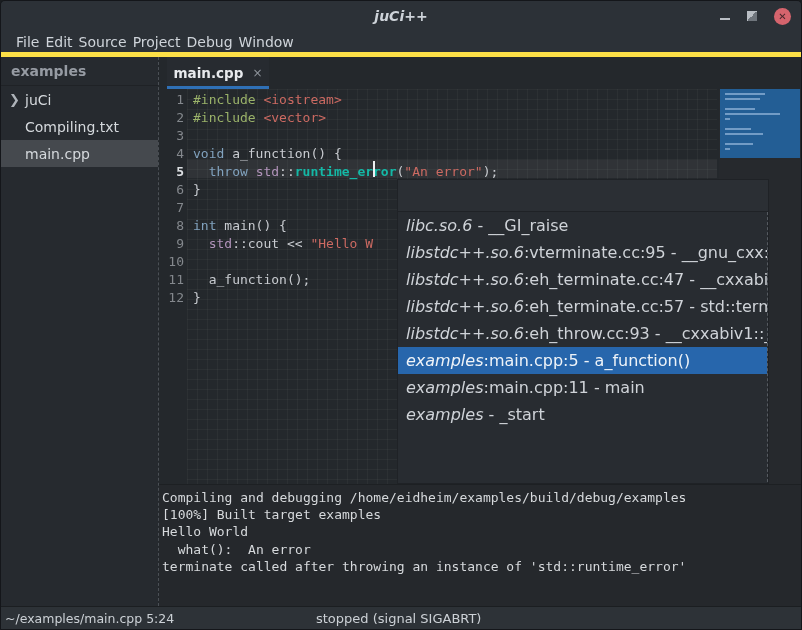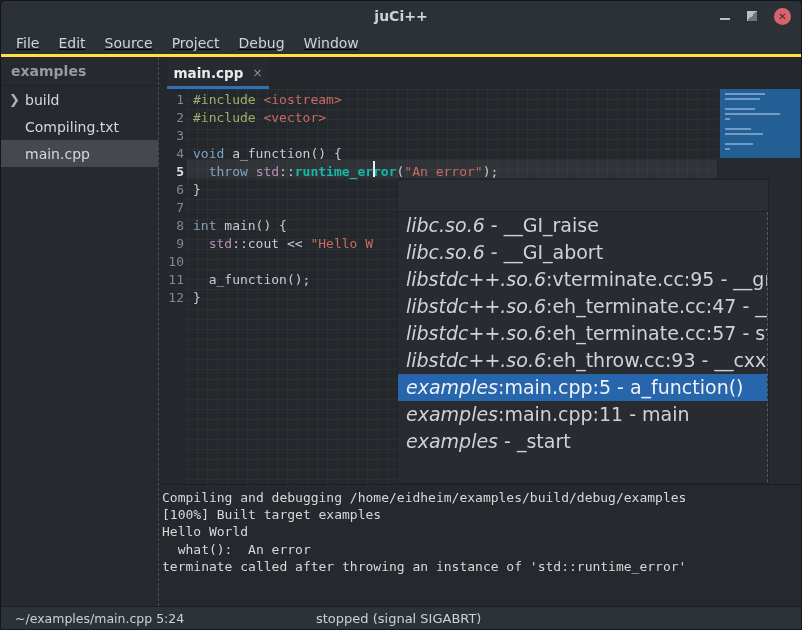--- a/index.html
+++ b/index.html
@@ -3,30 +3,30 @@
 <meta charset="utf-8">
 <style>
   * { margin:0; padding:0; box-sizing:border-box; }
   html,body { width:802px; height:630px; background:#1a1d20; font-family:"DejaVu Sans", sans-serif; }
   .window { width:802px; height:630px; display:flex; flex-direction:column;
             border:1px solid #14161a; border-radius:5px 5px 0 0; overflow:hidden; background:#24282c; }
 
   
   .titlebar { height:30px; background:#2c3137; position:relative; flex:none;
               display:flex; align-items:center; justify-content:center; }
-  .title { color:#ced3d9; font-size:14px; font-weight:bold; }
+  .title { color:#ced3d9; font-size:14px; font-weight:bold;font-style:italic; }
   .winbtns { position:absolute; right:10px; top:0; height:30px; display:flex; align-items:center; gap:17px; }
   .btn-min { width:10px; height:2px; background:#b9bec4; margin-top:6px; }
   .btn-restore { width:10px; height:10px; background:linear-gradient(135deg,#b9bec4 50%,#6f757c 50%); }
   .btn-close { width:17px; height:17px; border-radius:50%; background:#d5646d; color:#46272b;
                font-size:10px; line-height:17px; text-align:center; font-weight:bold; }
 
   
-  .menubar { height:26px; background:#2c3137; border-bottom:3px solid #fde047; flex:none;
-             display:flex; align-items:center; padding-left:12px; gap:13px;text-decoration:underline; }
+  .menubar { height:26px; background:#2c3137; border-bottom:5px solid #fde047; flex:none;
+             display:flex; align-items:center; padding-left:12px; gap:0; }
   .menu-item { color:#cfd4da; font-size:14px; padding:0 3px; }
 
   
   .main { flex:1; display:flex; min-height:0; }
   .sidebar { width:157px; flex:none; background:#262a2f; display:flex; flex-direction:column; }
   .side-header { height:29px; line-height:29px; padding-left:10px; color:#969ba3;
                  font-weight:bold; font-size:14px; border-bottom:1px solid #1f2226; }
   .side-item { height:27px; display:flex; align-items:center; color:#d5d9dd; font-size:14px; }
   .side-item .chev { width:16px; margin-left:8px; color:#aeb3b9; font-size:13px; }
   .side-item .lbl { margin-left:24px; }
@@ -69,35 +69,35 @@
   .mm-viewport { position:absolute; left:1px; top:0; width:80px; height:69px; background:#235e95;
                  padding:4px 0 0 5px; }
   .mm-line { height:2px; margin-bottom:3px; background:rgba(180,208,238,0.55); }
 
   
   .popup { position:absolute; left:238px; top:90px; width:372px; height:305px;
            background:#282c31; border:1px solid #1f2226; font-family:"DejaVu Sans", sans-serif; }
   .popup-header { height:32px; background:#2b2f34; border-bottom:1px solid #1f2226; }
   .popup-list { border-right:1px dashed #565b61; height:270px; overflow:hidden; }
   .prow { height:27px; line-height:27px; padding:0 8px; white-space:nowrap; overflow:hidden;
-          color:#cfd3d8; font-size:19px; }
+          color:#cfd3d8; font-size:16px; }
   .prow .lib { font-style:italic; }
   .prow .loc { font-weight:normal; }
   .prow.selected { background:#2766ac; color:#eef3f8; }
 
   
   .console { flex:1; background:#25282c; border-top:1px solid #1d2023; padding:4px 2px 0 3px;
              overflow:hidden; }
   .console div { font-family:"DejaVu Sans Mono", monospace; font-size:13px; line-height:17.2px;
                  color:#d6d9dc; white-space:pre; }
 
   
   .statusbar { height:23px; flex:none; background:#2d3237; border-top:1px solid #1b1e21;
                position:relative; display:flex; align-items:center; }
-  .status-left { margin-left:14px; color:#ccd1d6; font-size:12.5px; }
+  .status-left { margin-left:4px; color:#ccd1d6; font-size:12.5px; }
   .status-right { position:absolute; left:315px; color:#ccd1d6; font-size:13px; }
 </style>
 </head>
 <body>
 
 <div class="window">
 
   <div class="titlebar">
     <div class="title">juCi++</div>
     <div class="winbtns">
@@ -116,21 +116,21 @@
       <div class="menu-item">Window</div>
     </div>
 
   <div class="main">
 
     <div class="sidebar">
       <div class="side-header">examples</div>
       <div id="side-items">
           <div class="side-item haschev">
             <span class="chev">❯</span>
-            <span class="lbl">build</span>
+            <span class="lbl">juCi</span>
           </div>
           <div class="side-item">
             <span class="lbl">Compiling.txt</span>
           </div>
           <div class="side-item selected">
             <span class="lbl">main.cpp</span>
           </div>
         </div>
     </div>
 
@@ -191,21 +191,20 @@
               <div class="mm-line" style="width: 0px; background: transparent;"></div>
               <div class="mm-line" style="width: 28px;"></div>
               <div class="mm-line" style="width: 5px;"></div>
             </div>
         </div>
 
         <div class="popup">
           <div class="popup-header"></div>
           <div class="popup-list" id="popuplist">
               <div class="prow"><span class="lib">libc.so.6</span> - <span class="fn">__GI_raise</span></div>
-              <div class="prow"><span class="lib">libc.so.6</span> - <span class="fn">__GI_abort</span></div>
               <div class="prow"><span class="lib">libstdc++.so.6</span>:<span class="loc">vterminate.cc:95</span> - <span class="fn">__gnu_cxx::__verbos</span></div>
               <div class="prow"><span class="lib">libstdc++.so.6</span>:<span class="loc">eh_terminate.cc:47</span> - <span class="fn">__cxxabiv1::__term</span></div>
               <div class="prow"><span class="lib">libstdc++.so.6</span>:<span class="loc">eh_terminate.cc:57</span> - <span class="fn">std::terminate()</span></div>
               <div class="prow"><span class="lib">libstdc++.so.6</span>:<span class="loc">eh_throw.cc:93</span> - <span class="fn">__cxxabiv1::__cxa_thro</span></div>
               <div class="prow selected"><span class="lib">examples</span>:<span class="loc">main.cpp:5</span> - <span class="fn">a_function()</span></div>
               <div class="prow"><span class="lib">examples</span>:<span class="loc">main.cpp:11</span> - <span class="fn">main</span></div>
               <div class="prow"><span class="lib">examples</span> - <span class="fn">_start</span></div>
             </div>
         </div>
       </div>

